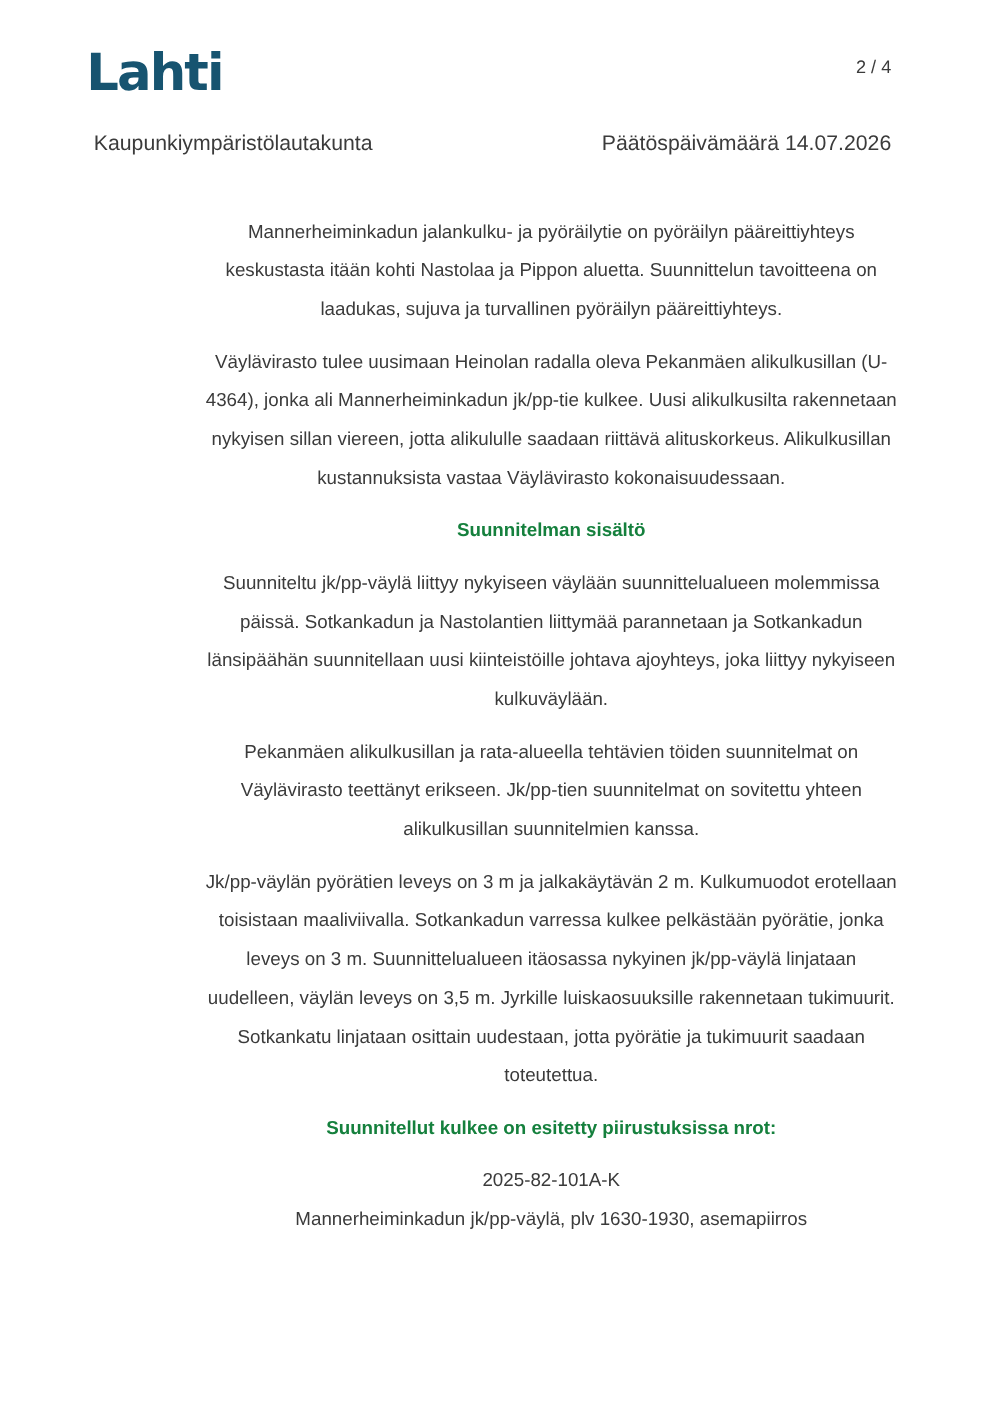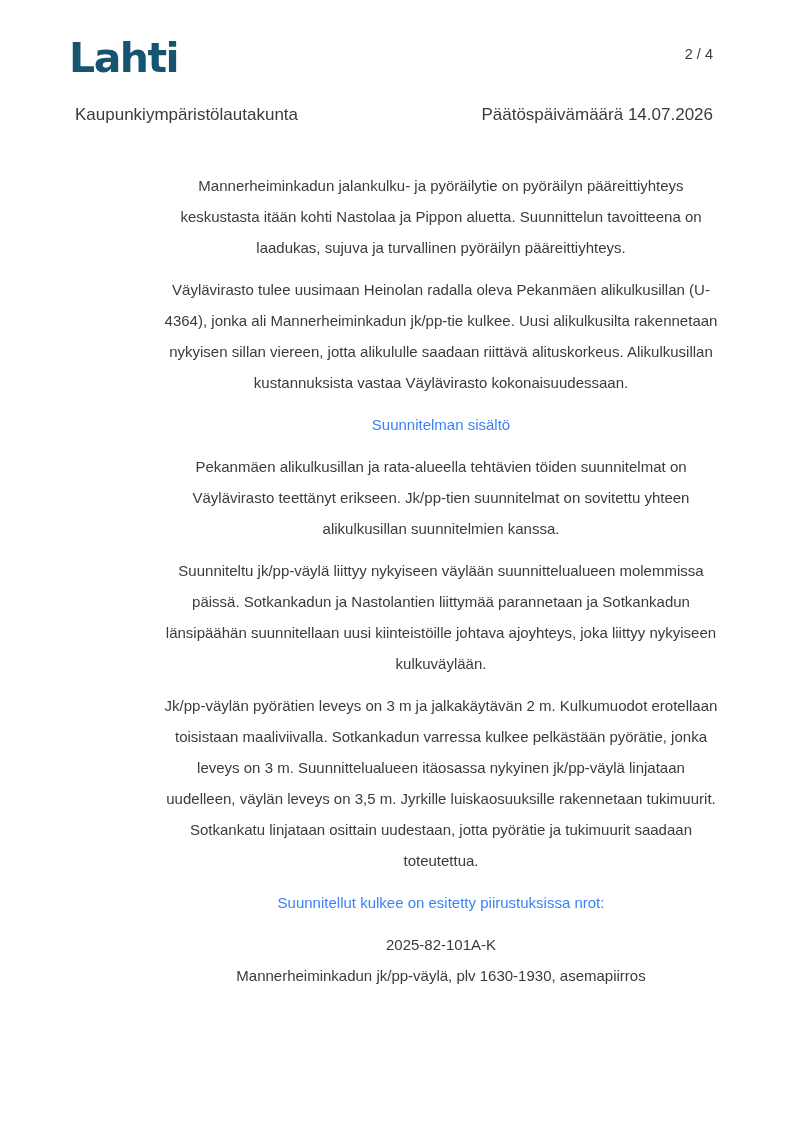--- a/index.html
+++ b/index.html
@@ -52,22 +52,22 @@
     width: 556px;
     font-size: 15px;
     line-height: 31px;
     color: #3b3b3b;
   }
   .body-col p {
     margin: 0 0 11px 0;
     text-align: center;
   }
   .body-col p.heading {
-    font-weight: normal;
-    color: #3b82f6;
+    font-weight: bold;
+    color: #15803d;
     margin: 0 0 11px 0;
   }
   .body-col p.plain-line {
     margin: 0;
   }
 </style>
 </head>
 <body>
 
 <div class="page">
@@ -78,21 +78,21 @@
 
   <div class="header-row">
     <span>Kaupunkiympäristölautakunta</span>
     <span>Päätöspäivämäärä 14.07.2026</span>
   </div>
 
   <div class="body-col">
     <p class="paragraph">Mannerheiminkadun jalankulku- ja pyöräilytie on pyöräilyn pääreittiyhteys keskustasta itään kohti Nastolaa ja Pippon aluetta. Suunnittelun tavoitteena on laadukas, sujuva ja turvallinen pyöräilyn pääreittiyhteys.</p>
     <p class="paragraph">Väylävirasto tulee uusimaan Heinolan radalla oleva Pekanmäen alikulkusillan (U-4364), jonka ali Mannerheiminkadun jk/pp-tie kulkee. Uusi alikulkusilta rakennetaan nykyisen sillan viereen, jotta alikululle saadaan riittävä alituskorkeus.  Alikulkusillan kustannuksista vastaa Väylävirasto kokonaisuudessaan.</p>
     <p class="heading">Suunnitelman sisältö</p>
+    <p class="paragraph">Suunniteltu jk/pp-väylä liittyy nykyiseen väylään suunnittelualueen molemmissa päissä. Sotkankadun ja Nastolantien liittymää parannetaan ja Sotkankadun länsipäähän suunnitellaan uusi kiinteistöille johtava ajoyhteys, joka liittyy nykyiseen kulkuväylään.</p>
     <p class="paragraph">Pekanmäen alikulkusillan ja rata-alueella tehtävien töiden suunnitelmat on Väylävirasto teettänyt erikseen. Jk/pp-tien suunnitelmat on sovitettu yhteen alikulkusillan suunnitelmien kanssa.</p>
-    <p class="paragraph">Suunniteltu jk/pp-väylä liittyy nykyiseen väylään suunnittelualueen molemmissa päissä. Sotkankadun ja Nastolantien liittymää parannetaan ja Sotkankadun länsipäähän suunnitellaan uusi kiinteistöille johtava ajoyhteys, joka liittyy nykyiseen kulkuväylään.</p>
     <p class="paragraph">Jk/pp-väylän pyörätien leveys on 3 m ja jalkakäytävän 2 m. Kulkumuodot erotellaan toisistaan maaliviivalla. Sotkankadun varressa kulkee pelkästään pyörätie, jonka leveys on 3 m. Suunnittelualueen itäosassa nykyinen jk/pp-väylä linjataan uudelleen, väylän leveys on 3,5 m. Jyrkille luiskaosuuksille rakennetaan tukimuurit. Sotkankatu linjataan osittain uudestaan, jotta pyörätie ja tukimuurit saadaan toteutettua.</p>
     <p class="heading">Suunnitellut kulkee on esitetty piirustuksissa nrot:</p>
     <p class="plain-line">2025-82-101A-K</p>
     <p class="plain-line">Mannerheiminkadun jk/pp-väylä, plv 1630-1930,  asemapiirros</p>
   </div>
 
 </div>
 
 </body></html>

